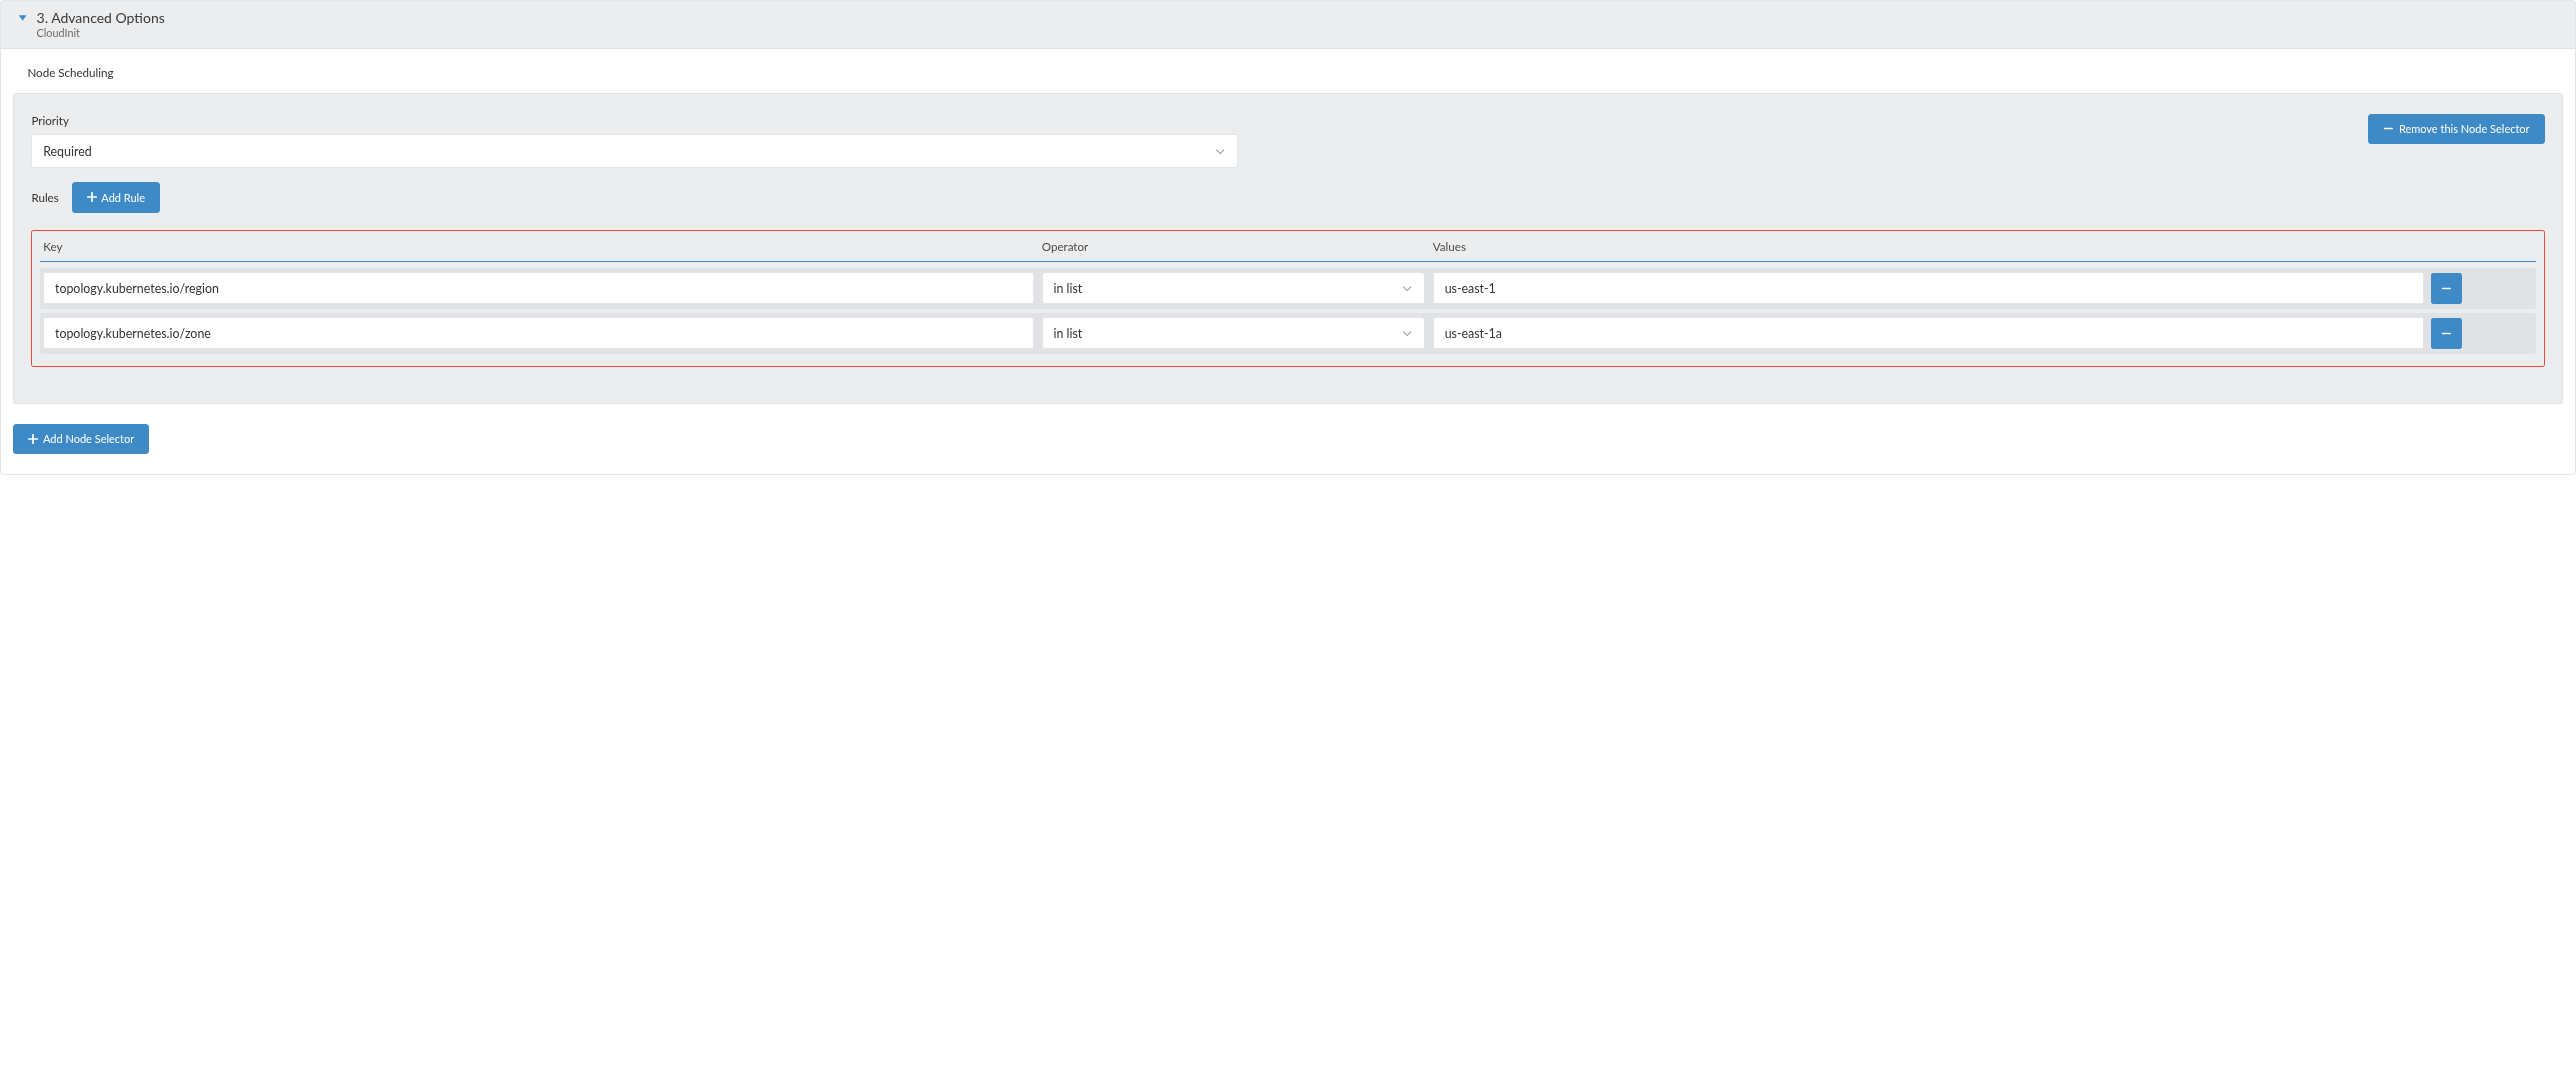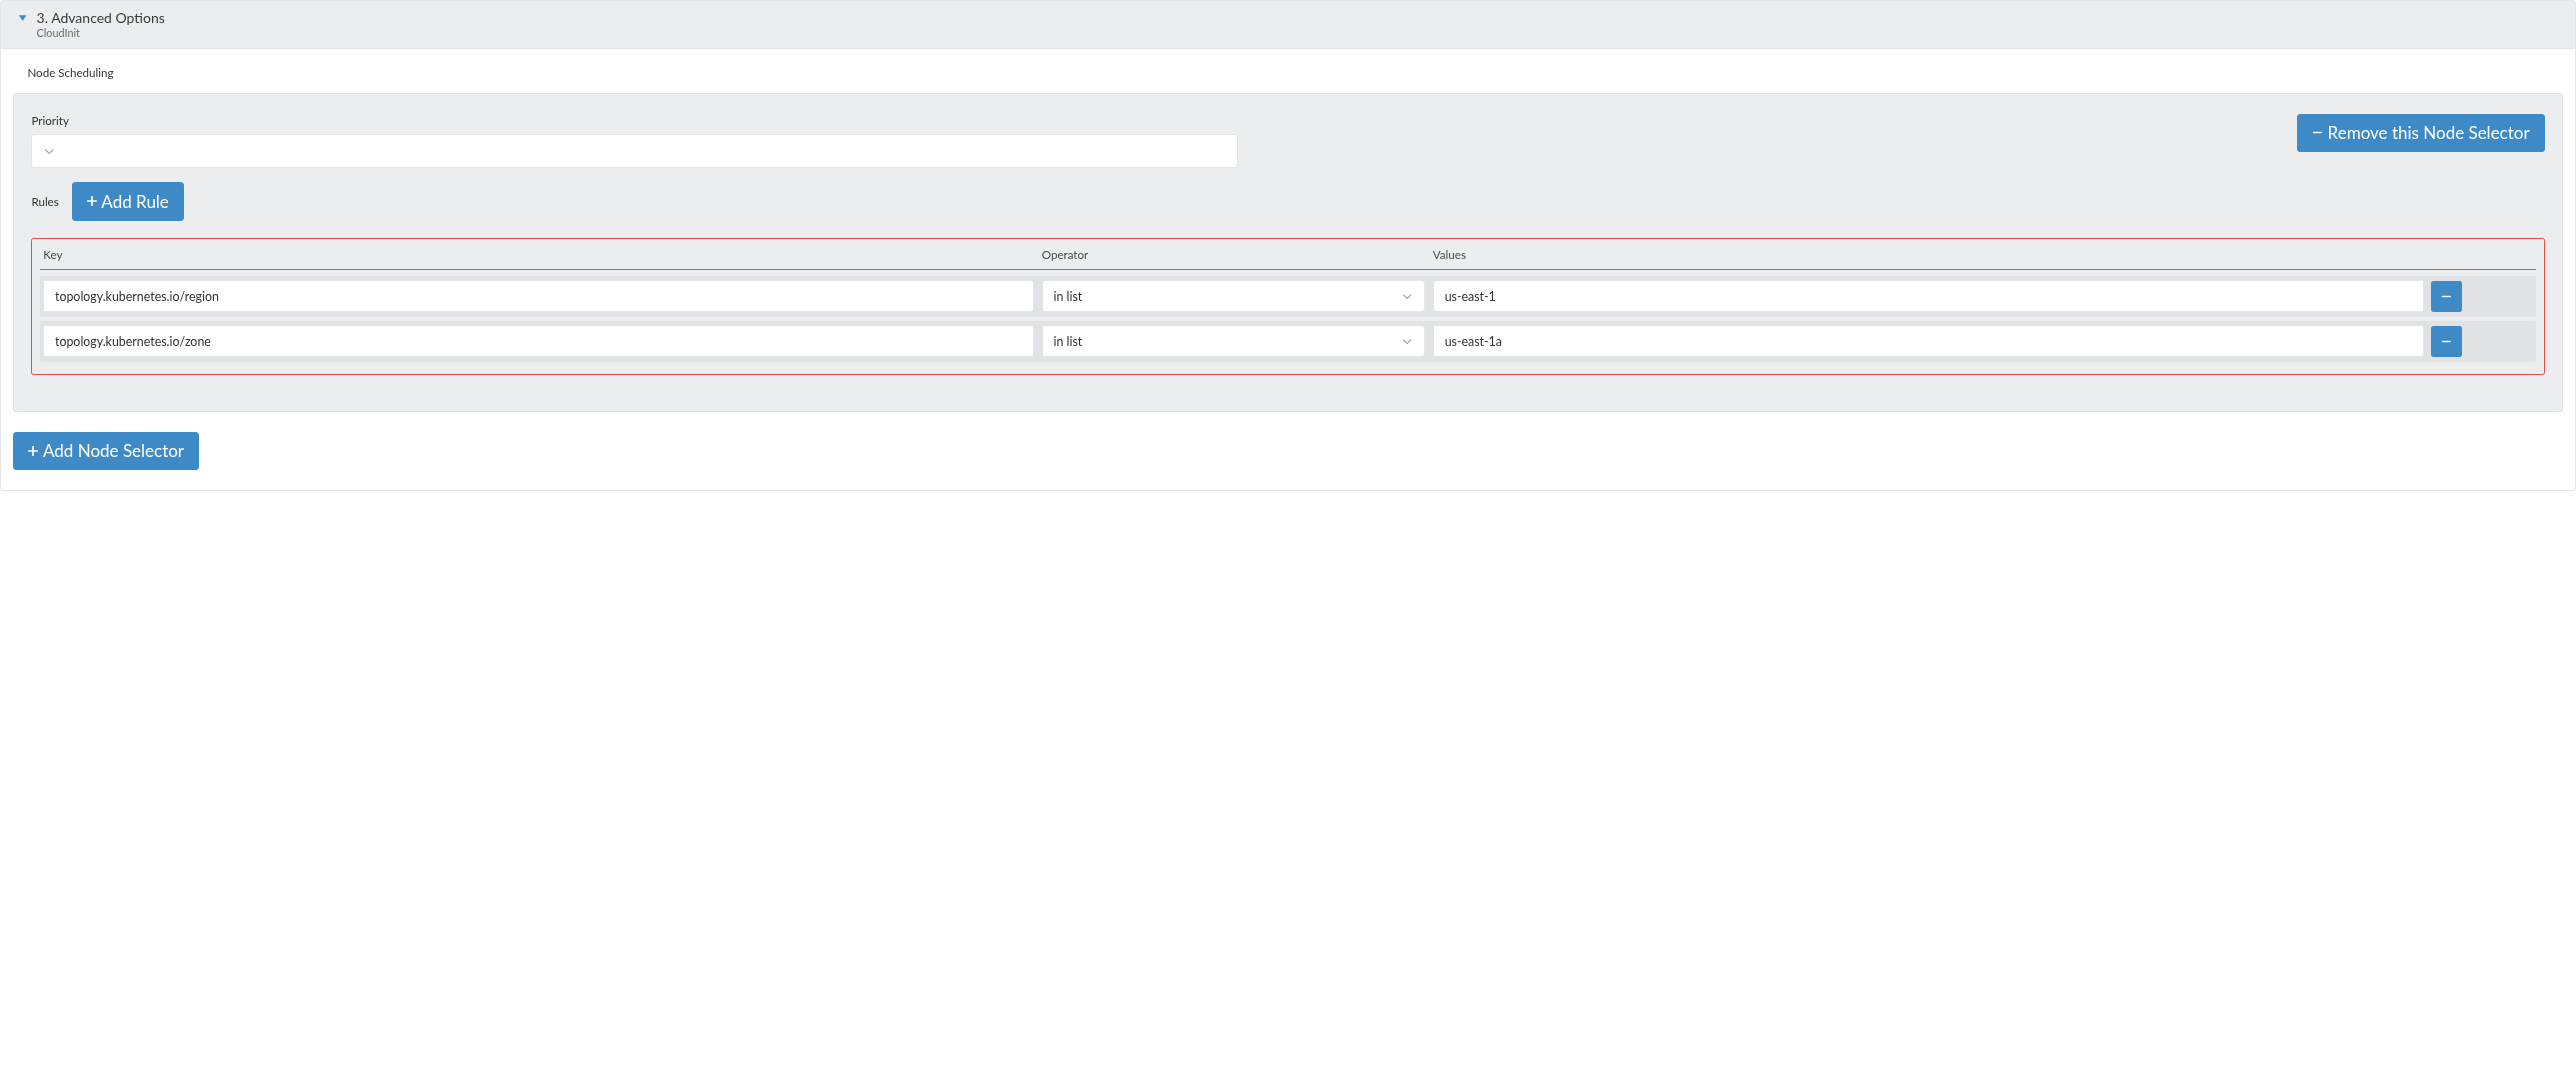--- a/index.html
+++ b/index.html
@@ -86,21 +86,21 @@
     .chevron {
       color: #999;
       flex-shrink: 0;
     }
     .btn {
       background: #3d8ac7;
       color: #fff;
       border: 0.8px solid #3d8ac7;
       border-radius: 3.1px;
       padding: 7.7px 14px;
-      font-size: 17px;
+      font-size: 11px;
       cursor: pointer;
       display: inline-flex;
       align-items: center;
       gap: 4.6px;
       font-family: inherit;
     }
     .btn-icon-only {
       width: 31px;
       height: 31px;
       padding: 0;
@@ -173,20 +173,21 @@
   <div class="panel-body">
 
     <div class="section-label">Node Scheduling</div>
 
     <div class="inner-panel">
 
       <div class="top-row">
         <div class="priority-block">
           <label class="field-label">Priority</label>
           <div class="select-wrap">
+            <span class="select-value">Required</span>
             <span class="chevron">
               <svg width="12.4" height="12.4" viewBox="0 0 16 16">
                   <polyline points="3,6 8,11 13,6" fill="none" stroke="#999" stroke-width="1.4"></polyline>
                 </svg>
             </span>
           </div>
         </div>
 
         <button class="btn">
           <span>

